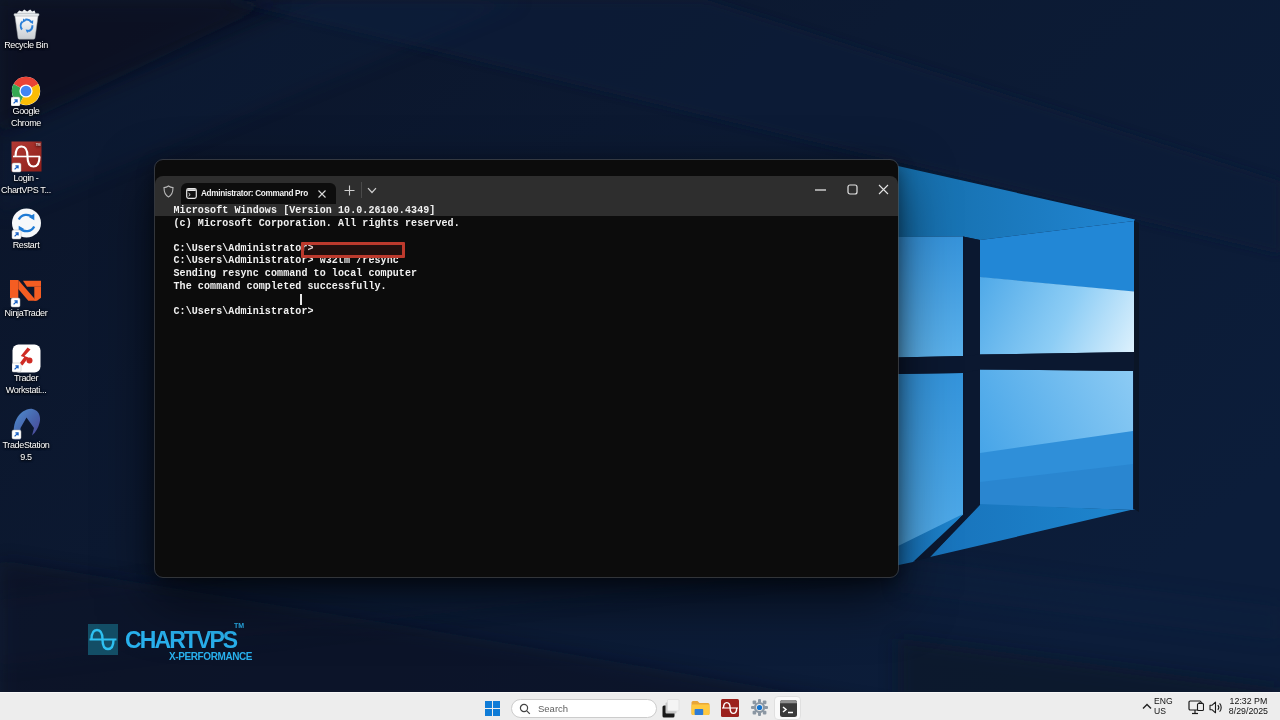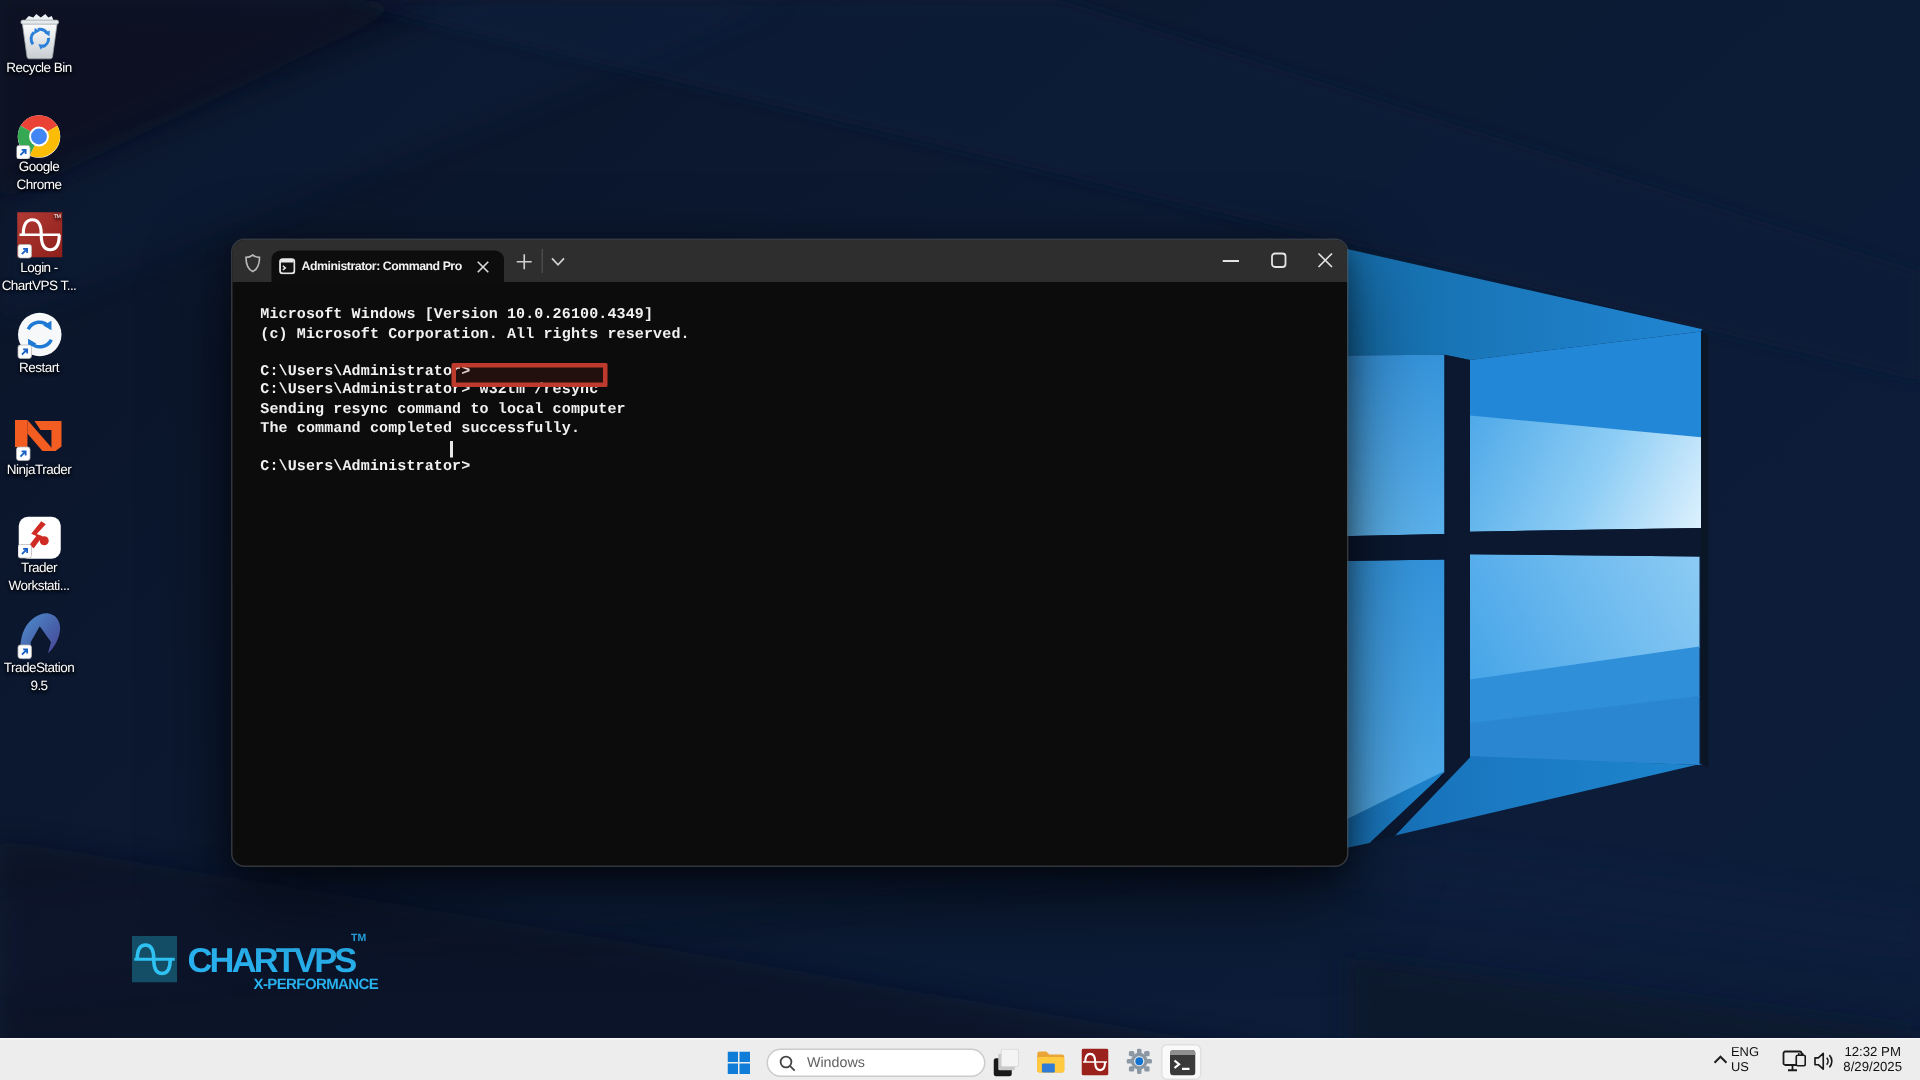--- a/index.html
+++ b/index.html
@@ -4,21 +4,21 @@
 <style>
   html,body{margin:0;padding:0;background:#000}
   #desk{position:relative;width:1280px;height:720px;overflow:hidden;background:#7f1d1d;font-family:"Liberation Sans",sans-serif}
   #wall{position:absolute;left:0;top:0}
   .dico{position:absolute;text-align:center;color:#fff;font-size:9px;letter-spacing:-.35px;line-height:11.5px;
         text-shadow:0 1px 2px rgba(0,0,0,.95),0 0 3px rgba(0,0,0,.85)}
   .dico svg{display:block;margin:0 auto}
   #term{position:absolute;left:155px;top:160px;width:743px;height:417px;border-radius:8px;
         background:#0c0c0c;box-shadow:0 22px 55px rgba(0,0,0,.6),0 6px 18px rgba(0,0,0,.45);
         outline:1px solid rgba(90,90,90,.55)}
-  #tbar{position:absolute;left:0;top:0;width:100%;height:28px;background:#2e2e2e;border-radius:8px 8px 0 0}
+  #tbar{position:absolute;left:0;top:16px;width:100%;height:40px;background:#2e2e2e;border-radius:8px 8px 0 0}
   #tab{position:absolute;left:26px;top:7px;width:155px;height:21px;background:#0d0d0d;border-radius:6px 6px 0 0}
   #tabtitle{position:absolute;left:20px;top:0;height:21px;line-height:22px;color:#f2f2f2;
             font-size:8.2px;font-weight:bold;letter-spacing:-.3px;white-space:nowrap}
   #tx{position:absolute;left:6.5px;top:33px;margin:12px;font:700 10px/12.6px "Liberation Mono",monospace;
       color:#f1f1f1;letter-spacing:.09px;white-space:pre}
   #redbox{position:absolute;left:146px;top:81.5px;width:98px;height:10px;border:3px solid #bd3a2d;
           border-radius:1px;background:rgba(170,40,25,.14)}
   #cursor{position:absolute;left:145px;top:134px;width:1.6px;height:10.5px;background:#e8e8e8}
   #bar{position:absolute;left:0;top:692px;width:1280px;height:28px;background:#ededed;border-top:1px solid #f7f7f7}
   .tbi{position:absolute}
@@ -316,21 +316,21 @@
           <rect x="8" y="0" width="7" height="7"></rect>
       <rect x="0" y="8" width="7" height="7"></rect>
           <rect x="8" y="8" width="7" height="7"></rect>
     </g>
   </svg>
   <div id="searchpill">
     <svg style="position:absolute;left:7px;top:3.5px" width="12" height="12" viewBox="0 0 12 12">
       <circle cx="5" cy="5" r="3.6" fill="none" stroke="#444" stroke-width="1.2"></circle>
       <path d="M7.8,7.8 L10.8,10.8" stroke="#444" stroke-width="1.2"></path>
     </svg>
-    <span>Windows</span>
+    <span>Search</span>
   </div>
   <svg class="tbi" style="left:662px;top:6px" width="18" height="19" viewBox="0 0 18 19">
     <rect x="0.5" y="6.5" width="12" height="12" rx="1.5" fill="#191919"></rect>
     <rect x="3.5" y="3.5" width="11" height="11" rx="1" fill="#c9c9c9"></rect>
     <rect x="5.5" y="0.5" width="11.5" height="11.5" rx="1" fill="#f4f4f4" stroke="#d8d8d8" stroke-width=".6"></rect>
   </svg>
   <svg class="tbi" style="left:691px;top:7px" width="19" height="16" viewBox="0 0 19 16">
     <path d="M0.5,2.5 Q0.5,1 2,1 H6.5 L8.5,3 H17 Q18.5,3 18.5,4.5 V13.5 Q18.5,15 17,15 H2 Q0.5,15 0.5,13.5 Z" fill="#e9a637"></path>
     <rect x="0.5" y="4.6" width="18" height="10.4" rx="1.4" fill="#ffc940"></rect>
     <rect x="3.6" y="9" width="8.6" height="6" rx="0.8" fill="#2e7cd6"></rect>

